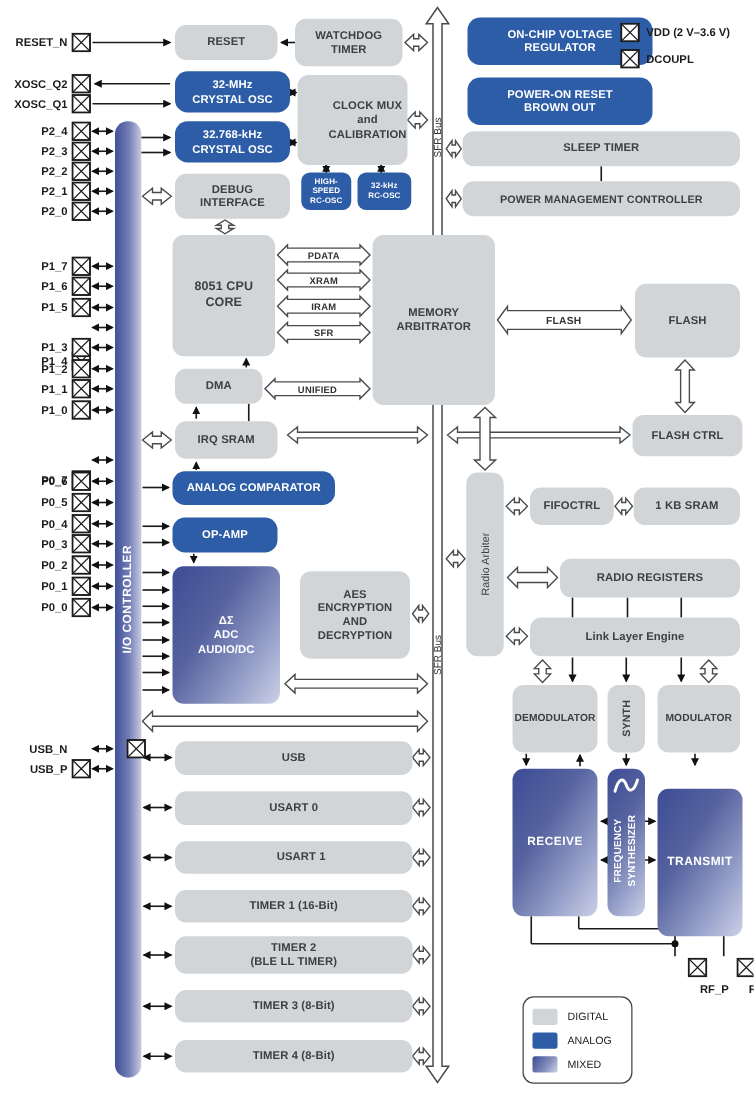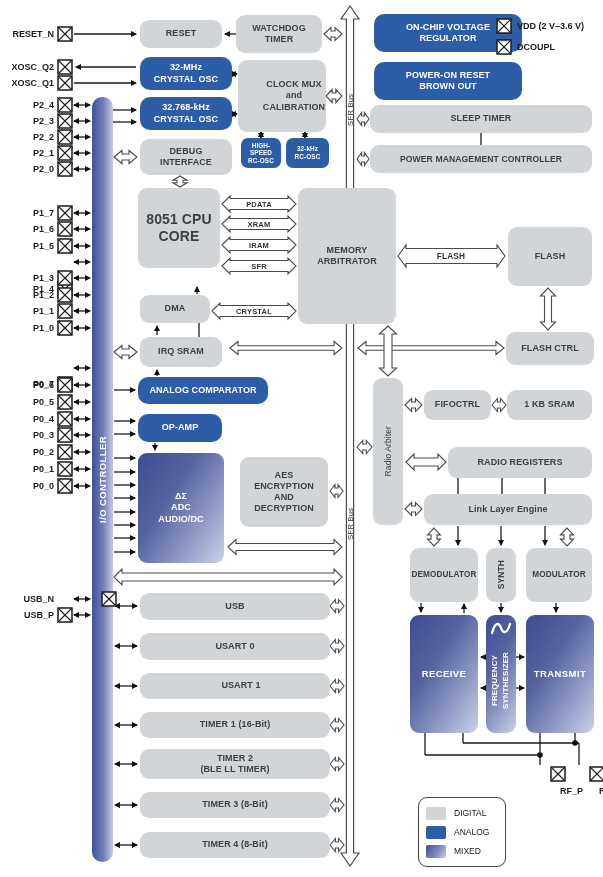--- a/index.html
+++ b/index.html
@@ -189,21 +189,21 @@
 CALIBRATION</div>
   <div class="blk blue tiny" style="left:241px;top:138px;width:40px;height:30px;">HIGH-
 SPEED
 RC-OSC</div>
   <div class="blk blue tiny" style="left:286px;top:138px;width:43px;height:30px;">32-kHz
 RC-OSC</div>
   <div class="blk" style="left:140px;top:139px;width:92px;height:36px;">DEBUG
 INTERFACE</div>
   <div class="blk" style="left:370px;top:105px;width:222px;height:28px;">SLEEP TIMER</div>
   <div class="blk" style="left:370px;top:145px;width:222px;height:28px;font-size:8.6px;">POWER MANAGEMENT CONTROLLER</div>
-  <div class="blk" style="left:138px;top:188px;width:82px;height:80px;font-size:14px;">8051 CPU
+  <div class="blk" style="left:138px;top:188px;width:82px;height:97px;font-size:10px;">8051 CPU
 CORE</div>
   <div class="blk" style="left:298px;top:188px;width:98px;height:136px;">MEMORY
 ARBITRATOR</div>
   <div class="blk" style="left:140px;top:295px;width:70px;height:28px;">DMA</div>
   <div class="blk" style="left:140px;top:337px;width:82px;height:30px;">IRQ SRAM</div>
   <div class="blk" style="left:508px;top:227px;width:84px;height:59px;">FLASH</div>
   <div class="blk" style="left:506px;top:332px;width:88px;height:33px;">FLASH CTRL</div>
   <div class="blk blue" style="left:138px;top:377px;width:130px;height:27px;">ANALOG COMPARATOR</div>
   <div class="blk blue" style="left:138px;top:414px;width:84px;height:28px;">OP-AMP</div>
   <div class="blk mixed" style="left:138px;top:453px;width:86px;height:110px;">ΔΣ
@@ -228,36 +228,36 @@
   <div class="blk" style="left:526px;top:548px;width:66px;height:54px;font-size:8.2px;">MODULATOR</div>
 
   <div class="blk mixed" style="left:410px;top:615px;width:68px;height:118px;font-size:9.5px;letter-spacing:.4px;">RECEIVE</div>
   <div class="blk mixed" style="left:486px;top:615px;width:30px;height:118px;">
     <svg class="sine" width="22" height="15" viewBox="0 0 22 15">
       <path d="M2,12 C5,1 9,1 11,7 C13,13 17,13 20,3" stroke="#fff" stroke-width="2.3" fill="none" stroke-linecap="round"></path>
     </svg>
     <span class="vtext" style="font-size:8px;line-height:1.35;margin-top:14px;">FREQUENCY
 SYNTHESIZER</span>
   </div>
-  <div class="blk mixed" style="left:526px;top:615px;width:68px;height:118px;font-size:9.5px;letter-spacing:.4px;">TRANSMIT</div>
+  <div class="blk mixed" style="left:526px;top:631px;width:68px;height:118px;font-size:9.5px;letter-spacing:.4px;">TRANSMIT</div>
 
   <div class="blk" style="left:140px;top:593px;width:190px;height:27px;">USB</div>
   <div class="blk" style="left:140px;top:633px;width:190px;height:27px;">USART 0</div>
   <div class="blk" style="left:140px;top:673px;width:190px;height:26px;padding-left:12px;">USART 1</div>
   <div class="blk" style="left:140px;top:712px;width:190px;height:26px;">TIMER 1 (16-Bit)</div>
   <div class="blk" style="left:140px;top:749px;width:190px;height:30px;">TIMER 2
 (BLE LL TIMER)</div>
   <div class="blk" style="left:140px;top:792px;width:190px;height:26px;">TIMER 3 (8-Bit)</div>
   <div class="blk" style="left:140px;top:832px;width:190px;height:26px;">TIMER 4 (8-Bit)</div>
 
   <div class="lbl" style="left:227px;top:200px;width:64px;">PDATA</div>
   <div class="lbl" style="left:227px;top:220px;width:64px;">XRAM</div>
   <div class="lbl" style="left:227px;top:241px;width:64px;">IRAM</div>
   <div class="lbl" style="left:227px;top:262px;width:64px;">SFR</div>
-  <div class="lbl" style="left:222px;top:307px;width:64px;">CRYSTAL</div>
+  <div class="lbl" style="left:222px;top:307px;width:64px;">UNIFIED</div>
   <div class="lbl" style="left:419px;top:252px;width:64px;font-size:8.2px;">FLASH</div>
 
   <div class="buslbl" style="left:342px;top:86px;width:16px;height:48px;">
     <span class="vtext">SFR Bus</span>
   </div>
   <div class="buslbl" style="left:342px;top:500px;width:16px;height:48px;">
     <span class="vtext">SFR Bus</span>
   </div>
 
   <div id="legend">

